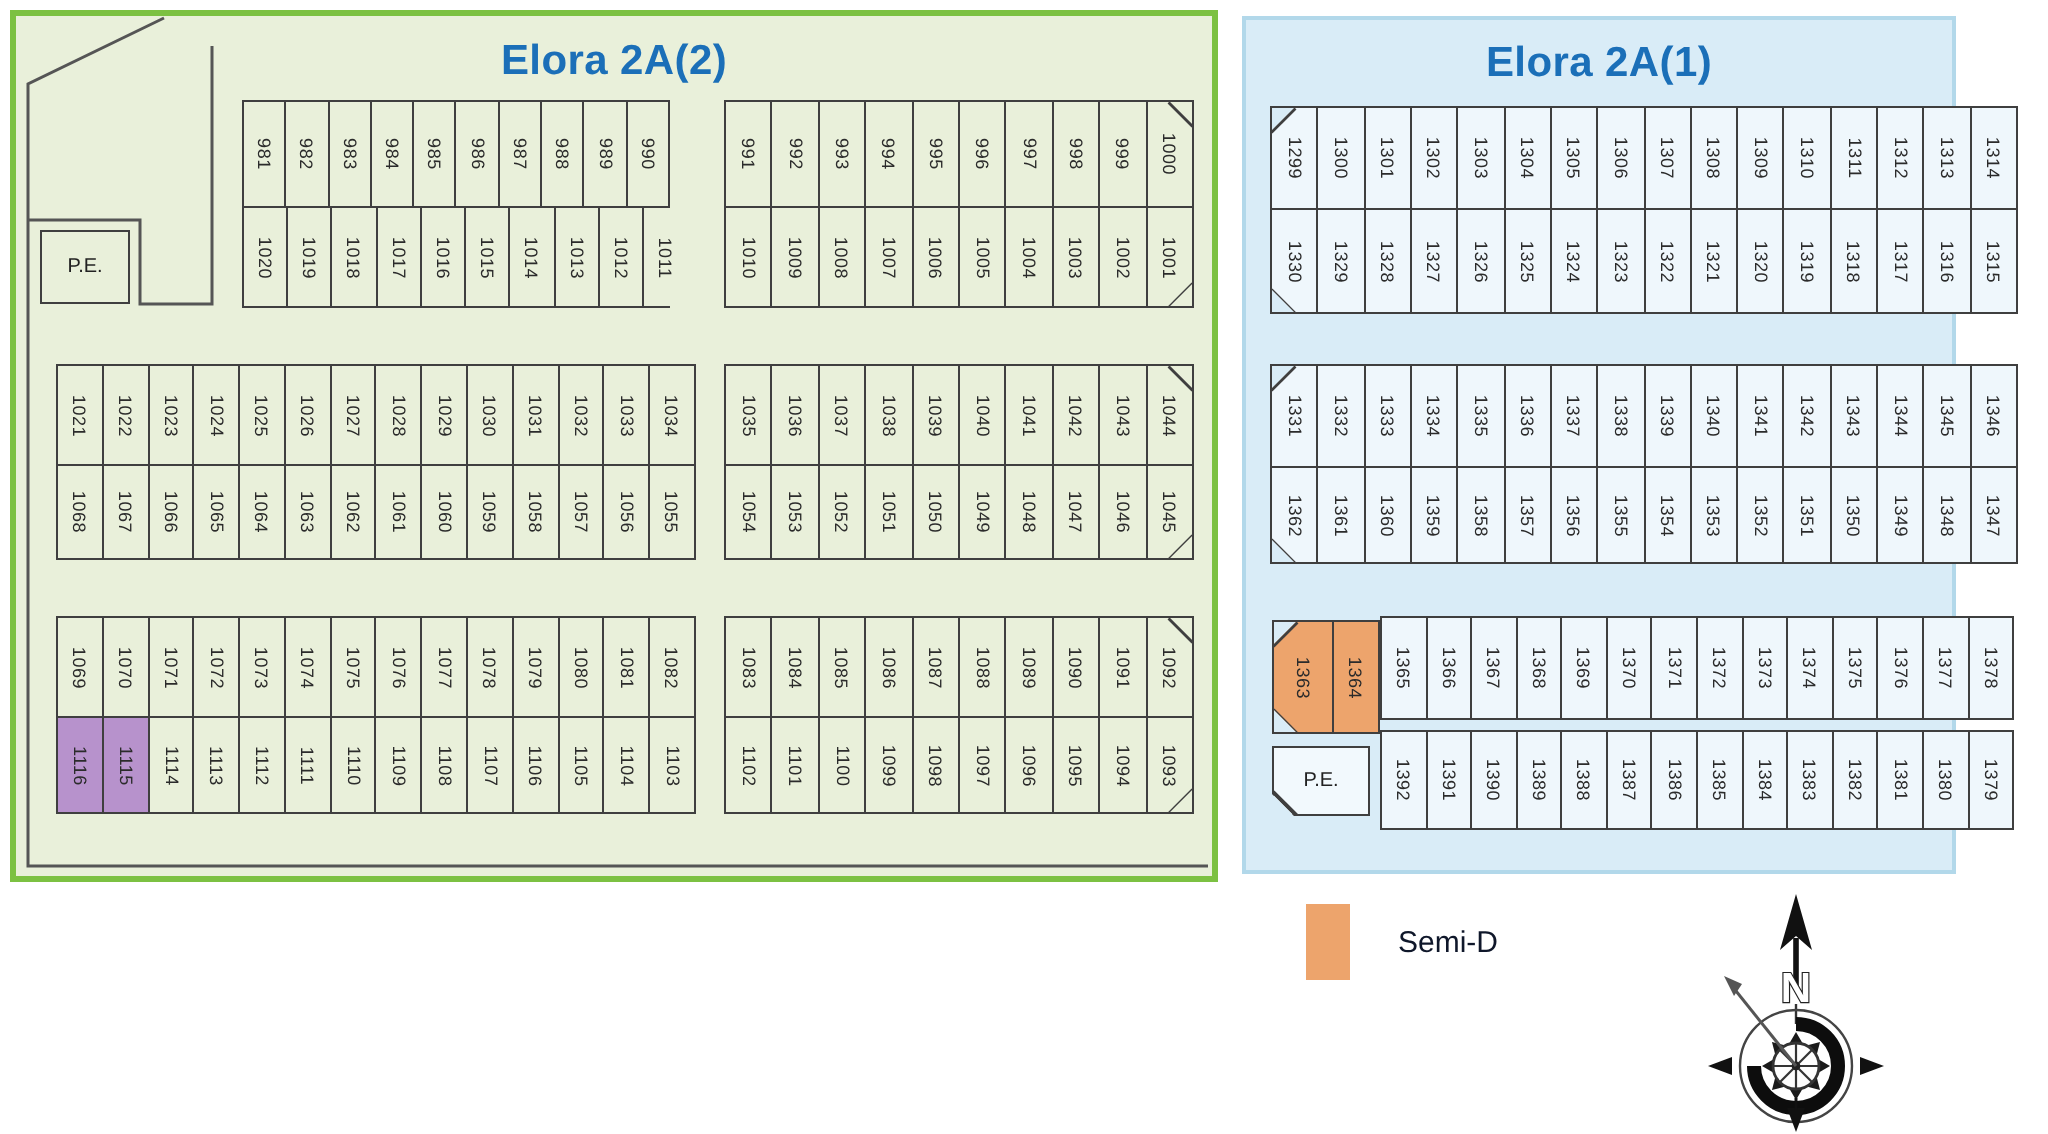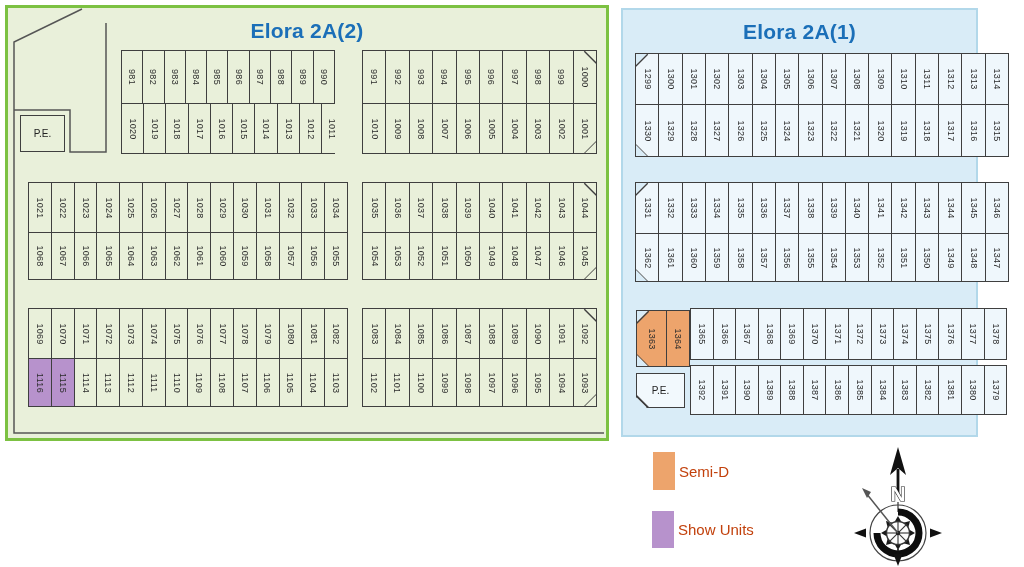--- a/index.html
+++ b/index.html
@@ -41,21 +41,21 @@
 
   .pe-box{position:absolute;box-sizing:border-box;border:1.5px solid var(--outline);
           display:flex;align-items:center;justify-content:center;font-size:10px;color:#222;}
   #pe-blue{background:#f2f9fd;}
 
   
   .legend-item{position:absolute;display:flex;align-items:center;}
   .swatch{display:block;}
   #legend-semid .swatch{width:22px;height:38px;background:var(--semid);}
   #legend-show .swatch{width:22px;height:37px;background:var(--showu);}
-  .legend-label{margin-left:4px;font-size:15px;color:#c2410c;}
+  .legend-label{margin-left:24px;font-size:15px;color:#0f172a;}
 
   #compass{position:absolute;left:846px;top:443px;}
 </style>
 </head>
 <body>
 
 <div id="stage">
 
   <div class="panel" id="panel-g">
     <svg class="boundary" width="598" height="430" viewBox="0 0 598 430">
@@ -835,24 +835,20 @@
             <span>1379</span>
           </div>
         </div>
       </div>
     </div>
 
   <div class="legend-item" id="legend-semid" style="left:653px;top:452px;">
     <span class="swatch"></span>
     <span class="legend-label">Semi-D</span>
   </div>
-  <div class="legend-item" id="legend-show" style="left:652px;top:511px;">
-    <span class="swatch"></span>
-    <span class="legend-label">Show Units</span>
-  </div>
 
   <svg id="compass" width="104" height="124" viewBox="0 0 104 124">
 
     <polygon points="52,4 44,32 52,25 60,32" fill="#111"></polygon>
     <rect x="50.6" y="26" width="2.8" height="24" fill="#111"></rect>
 
     <text x="52" y="58" text-anchor="middle" font-size="21" font-weight="bold" fill="#ffffff" stroke="#222" stroke-width="1.2" paint-order="stroke" font-family="Liberation Sans, sans-serif">N</text>
     <line x1="52" y1="59" x2="52" y2="69" stroke="#333" stroke-width="1.2"></line>
 
     <circle cx="52" cy="90" r="28" fill="none" stroke="#444" stroke-width="1.2"></circle>

